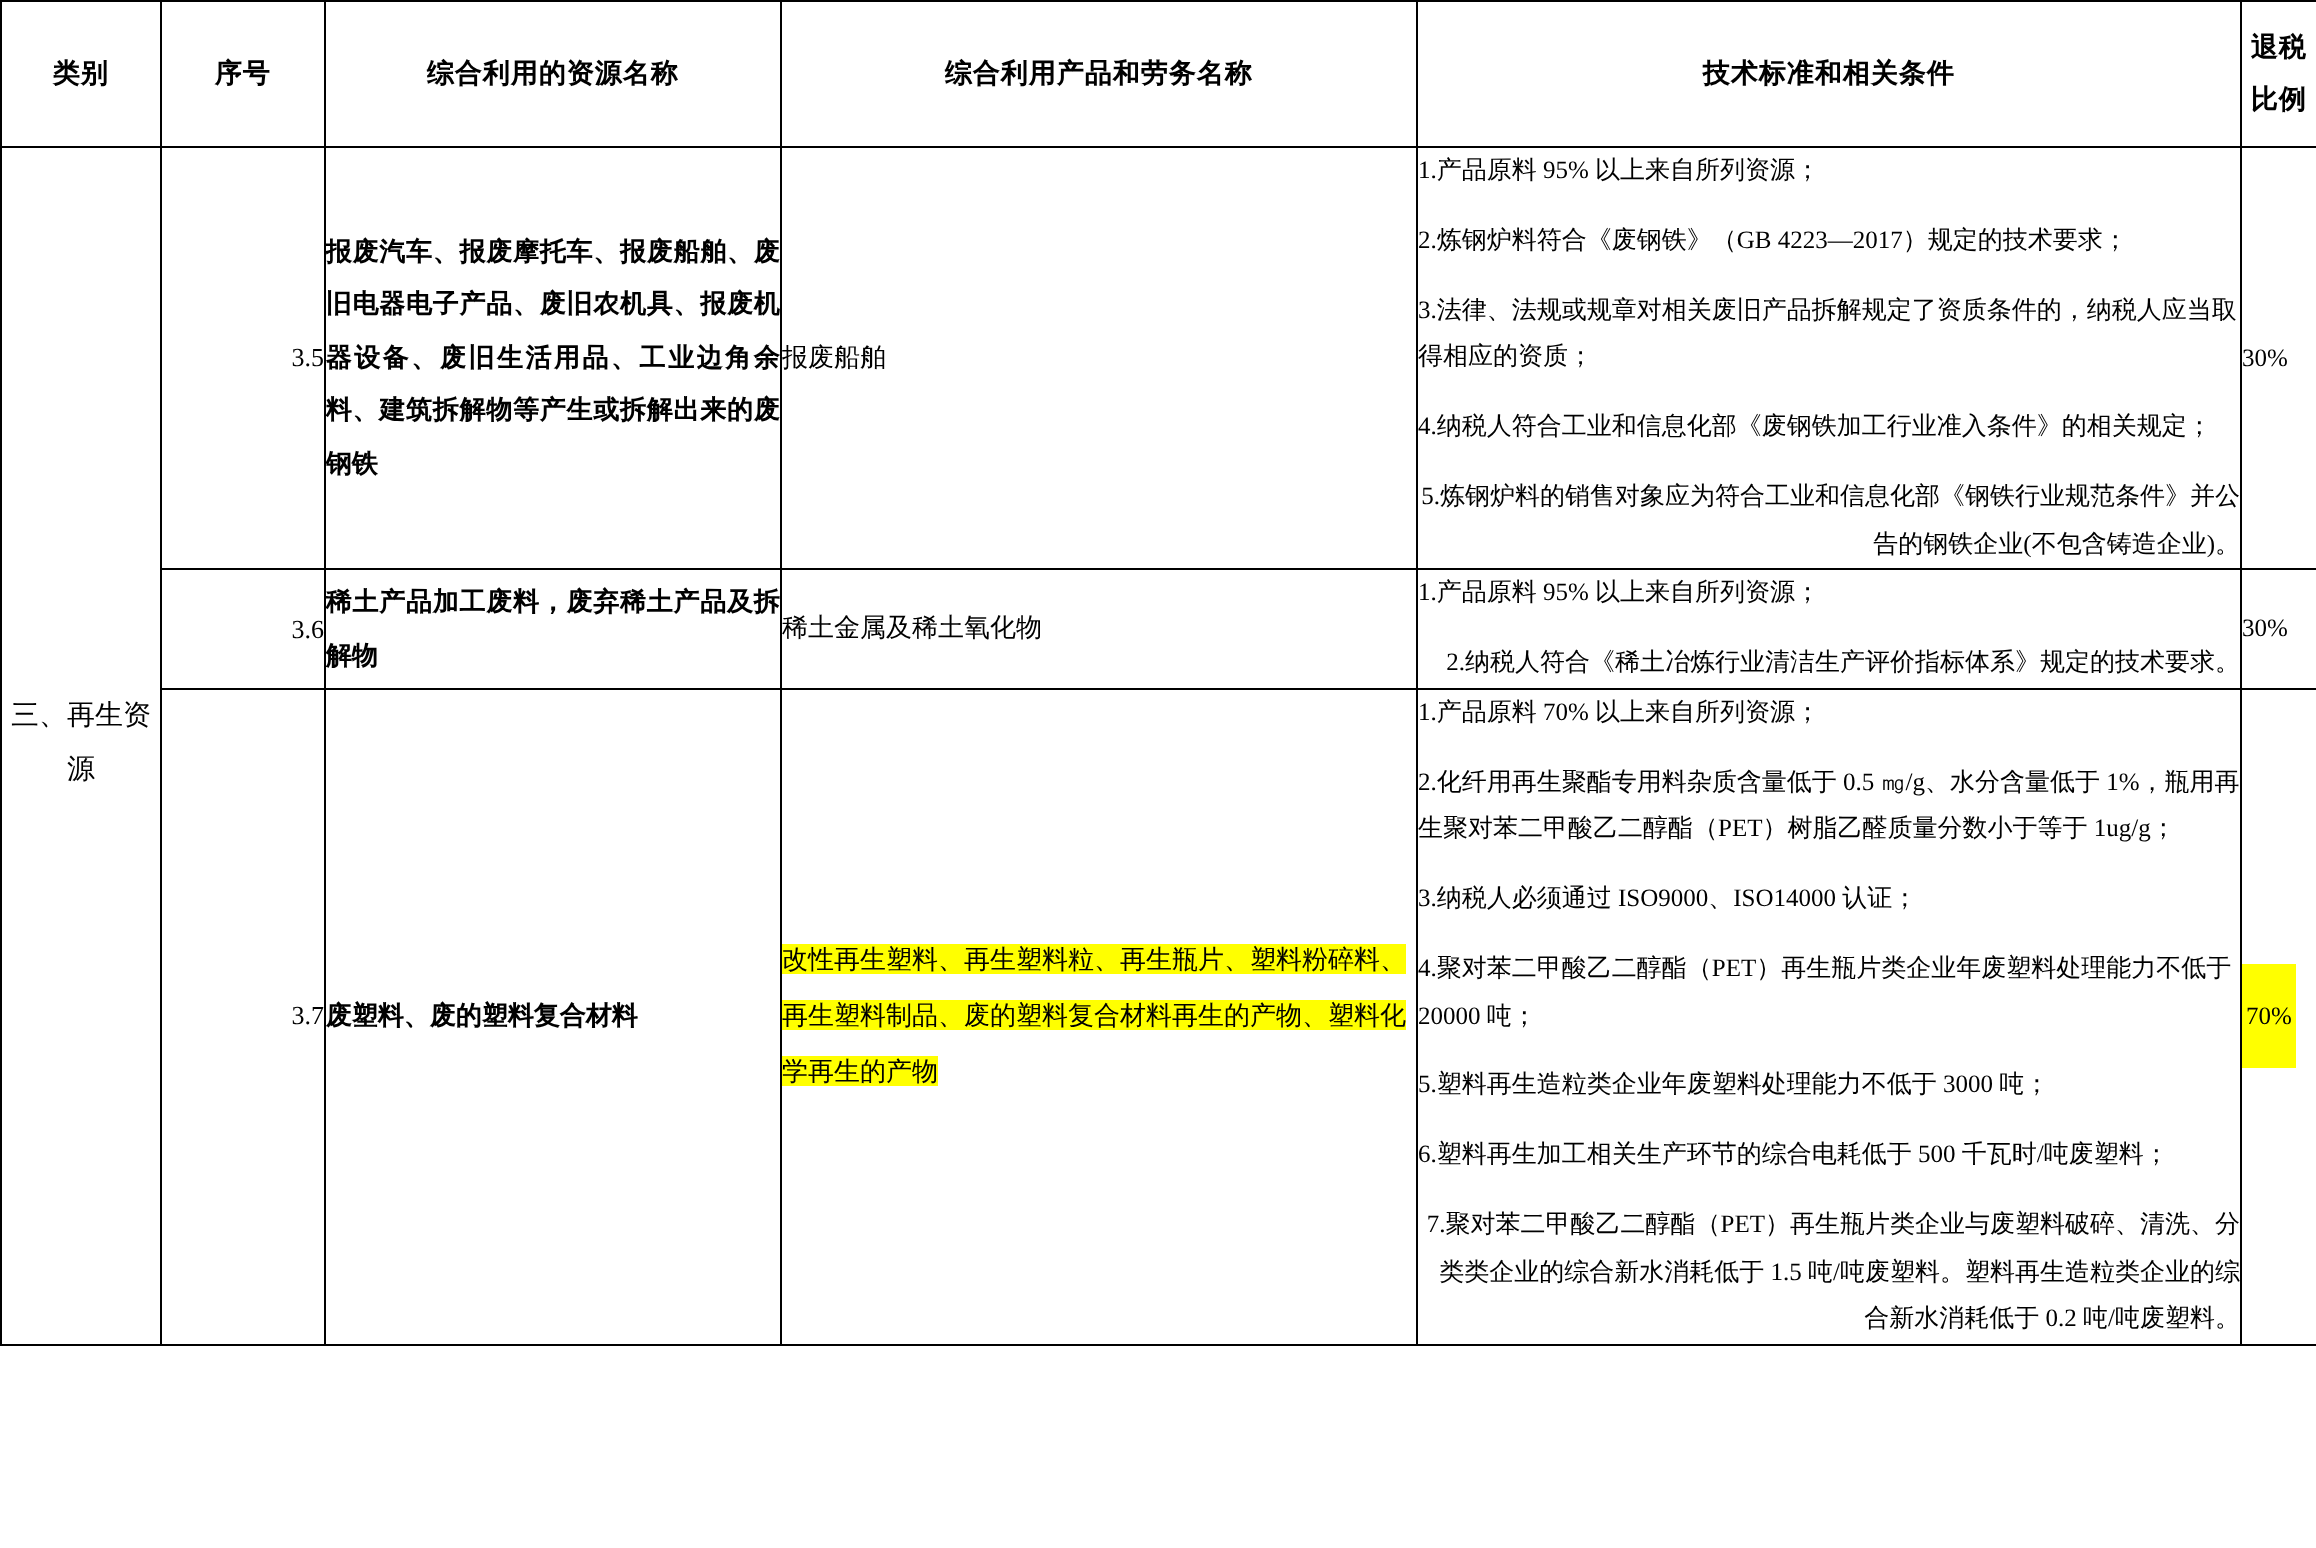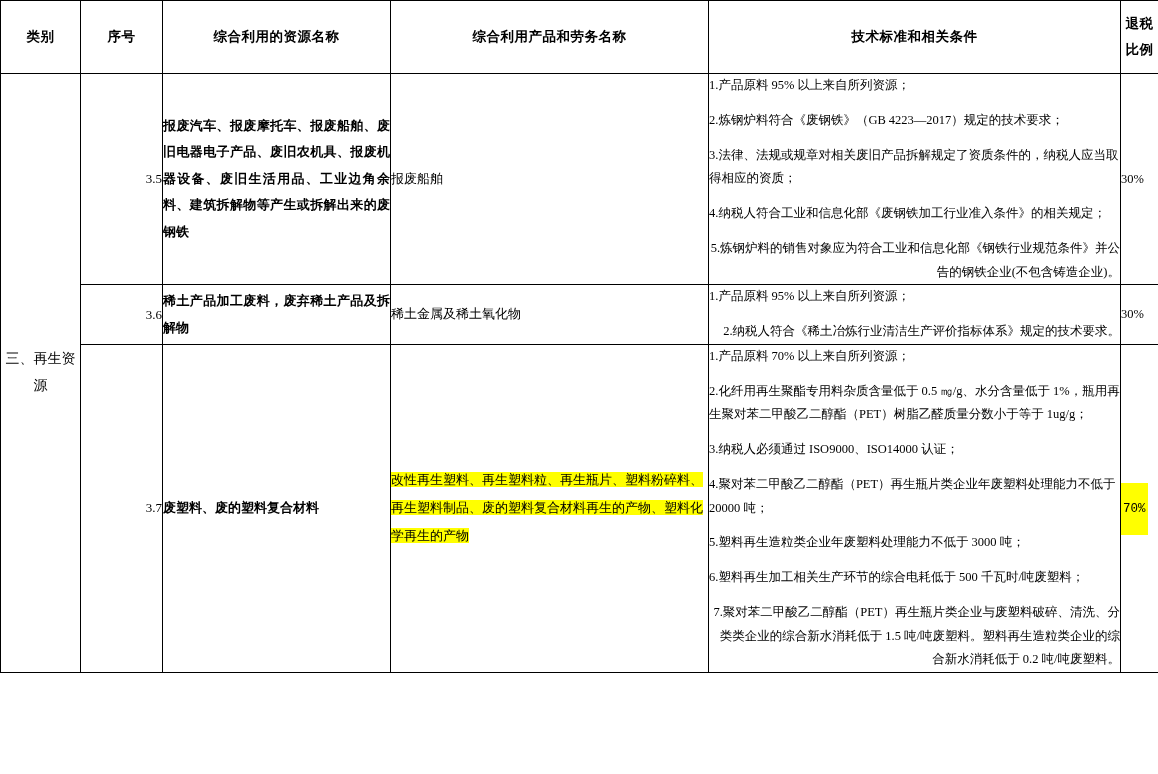--- a/index.html
+++ b/index.html
@@ -96,21 +96,20 @@
   .prod-hl {
     display: inline;
     background: #ffff00;
     line-height: 2.15;
     box-decoration-break: clone;
     -webkit-box-decoration-break: clone;
   }
   .rate-hl {
     background: #ffff00;
     padding: 19px 2px;
-    font-family: Liberation Mono, monospace;
   }
   .cat-inner {
     display: block;
   }
 </style>
 </head>
 <body>
 
 <div class="sheet">
   <table class="main">

